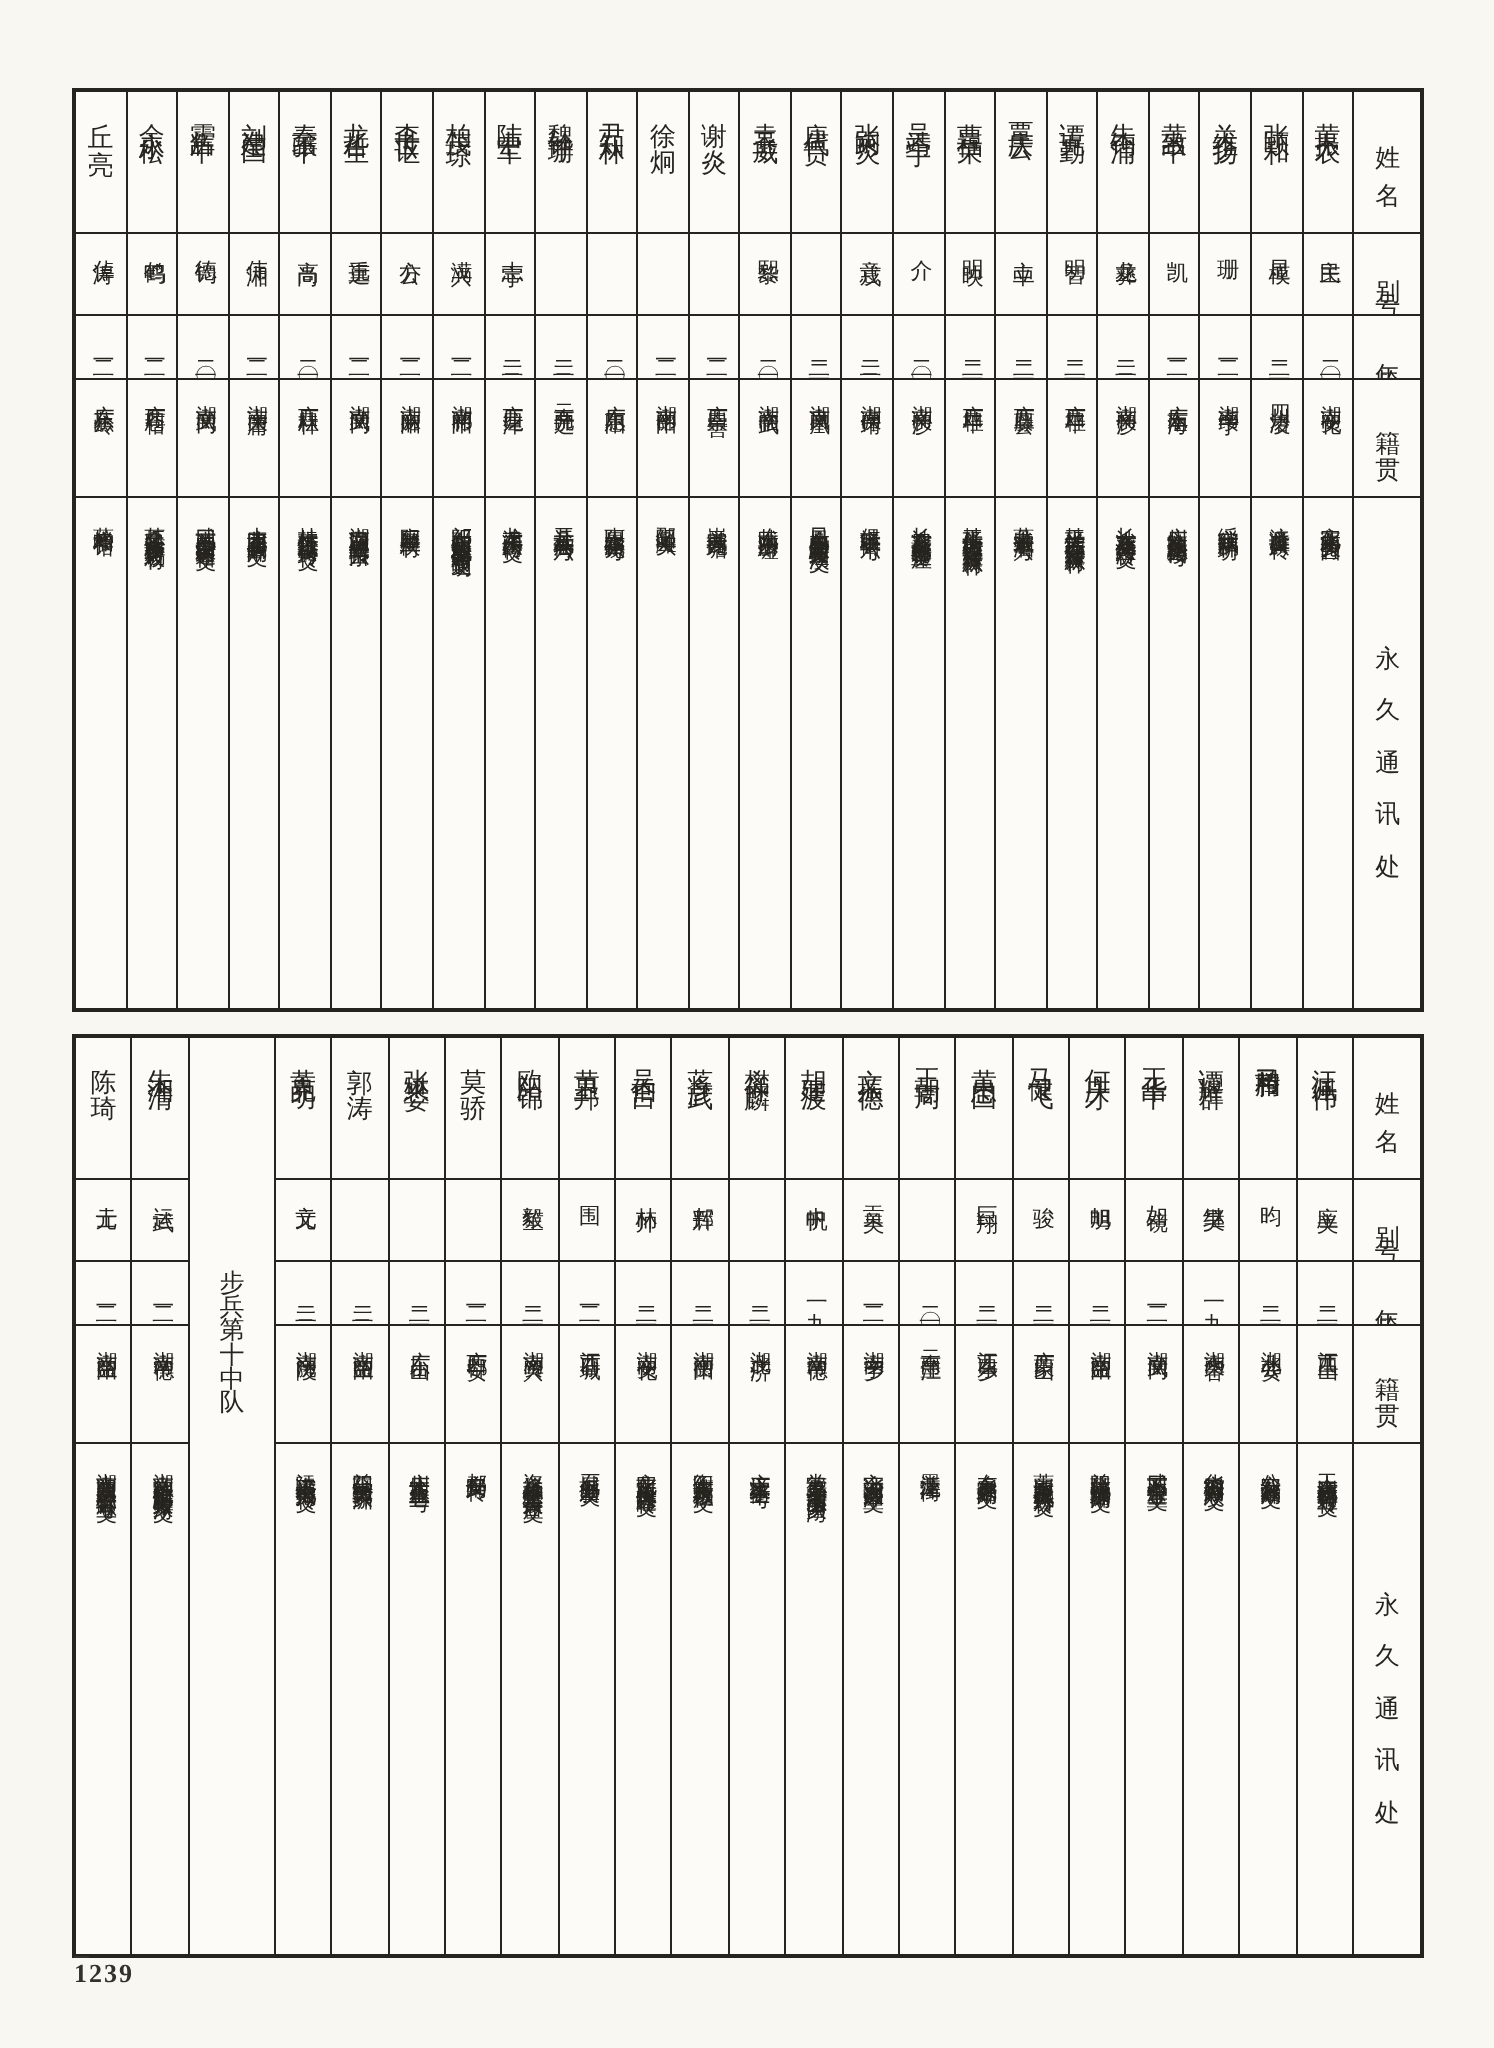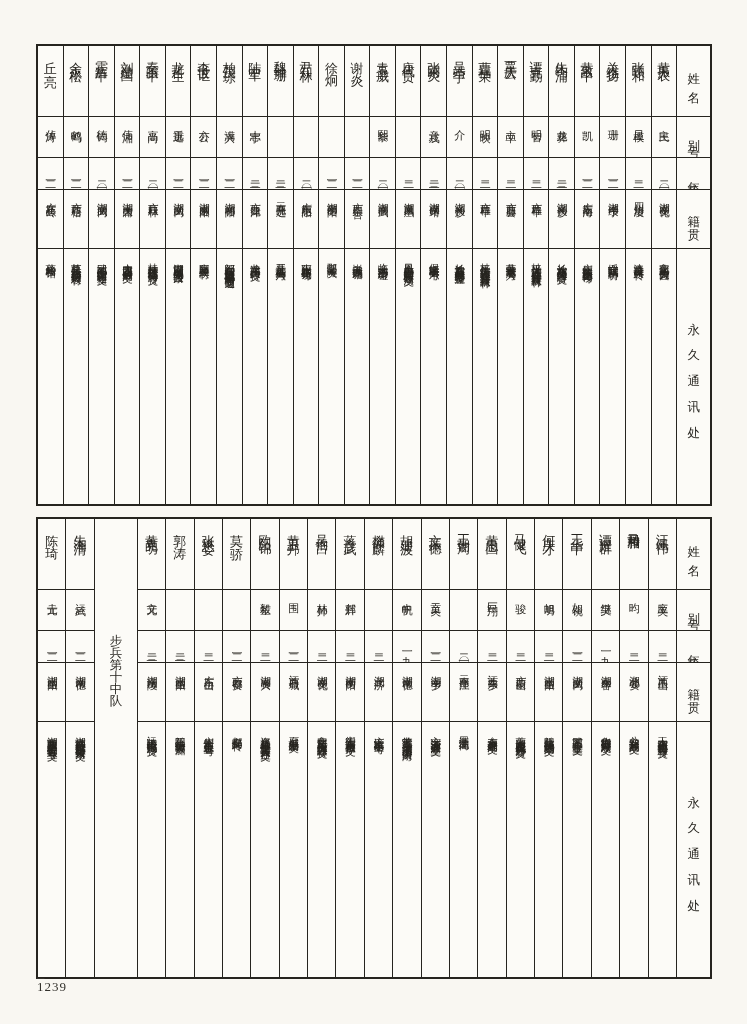--- a/index.html
+++ b/index.html
@@ -56,21 +56,21 @@
   .h-age{height:32px;}    .h-age .vtext{letter-spacing:3px;}
   .h-origin{height:59px;} .h-origin .vtext{letter-spacing:14px;}
   .h-addr{flex:1 1 auto;} .h-addr .vtext{letter-spacing:26px;}
   .unit-cell{
     height:100%;display:flex;justify-content:center;align-items:flex-start;
     padding-top:105px;box-sizing:border-box;font-size:12.5px;
   }
   .unit-cell .vtext{letter-spacing:12px;}
   .page-number{
     position:absolute;left:37px;top:979px;
-    font-size:13px;letter-spacing:1px;color:#33312c;
+    font-size:13px;letter-spacing:1px;color:#33312c;font-weight:bold;
   }
   .page-number::first-letter{text-decoration:overline;}
 </style>
 </head>
 <body>
 
 <div class="page">
   <div class="tables">
     <div class="rtable">
         <div class="col person-col">

